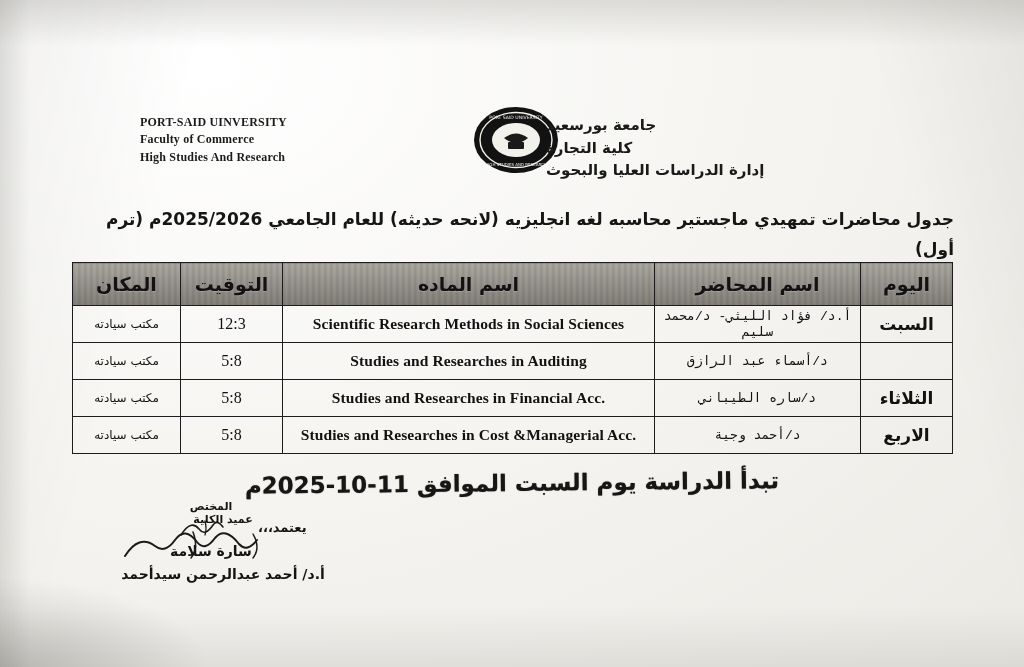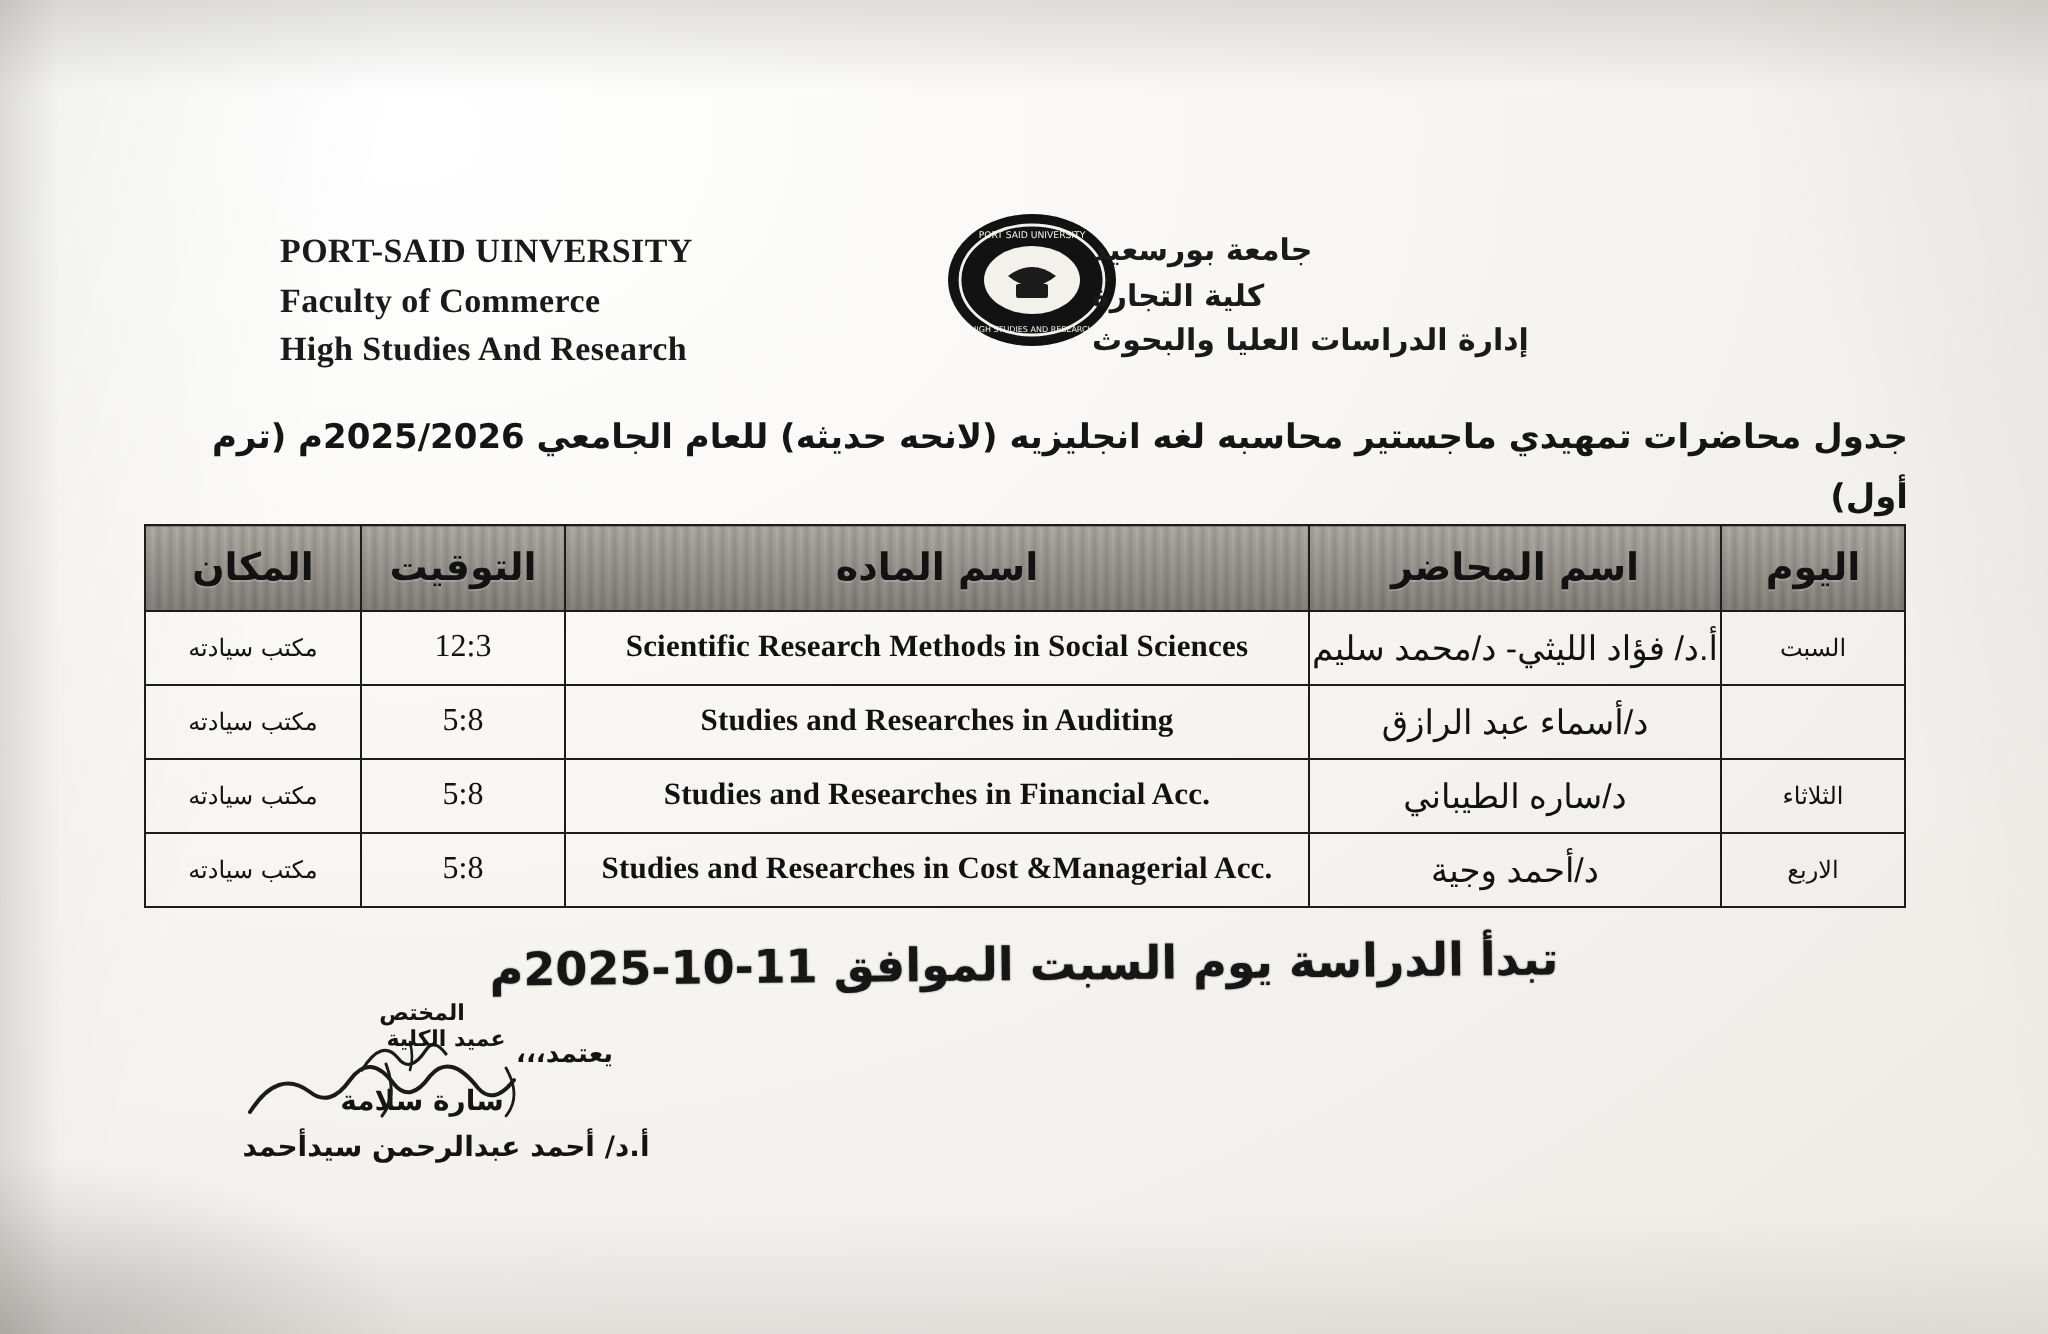--- a/index.html
+++ b/index.html
@@ -50,21 +50,21 @@
     right: 0;
     height: 80px;
   }
   .hdr-left {
     position: absolute;
     left: 140px;
     top: 10px;
     width: 300px;
     text-align: left;
     font-weight: bold;
-    font-size: 17px;
+    font-size: 12px;
     line-height: 1.45;
     color: #1a1a1a;
     letter-spacing: 0.2px;
   }
   .hdr-right {
     position: absolute;
     right: 148px;
     top: 10px;
     width: 330px;
     text-align: left;
@@ -132,26 +132,26 @@
   }
   tbody td { height: 36px; }
   .col-day   { width: 92px; }
   .col-lect  { width: 206px; }
   .col-subj  { width: 372px; }
   .col-time  { width: 102px; }
   .col-place { width: 108px; }
 
   .cell-day {
     font-family: "DejaVu Sans", sans-serif;
-    font-weight: normal;
-    font-size: 12px;
+    font-weight: bold;
+    font-size: 17px;
   }
   .cell-lect {
-    font-family: Liberation Sans, sans-serif;
-    font-size: 17px;
+    font-family: Liberation Mono, monospace;
+    font-size: 13px;
   }
   .cell-subj {
     direction: ltr;
     font-family: "Liberation Serif", serif;
     font-weight: bold;
     font-size: 15.5px;
     letter-spacing: 0.1px;
   }
   .cell-time {
     font-family: "Liberation Serif", serif;

